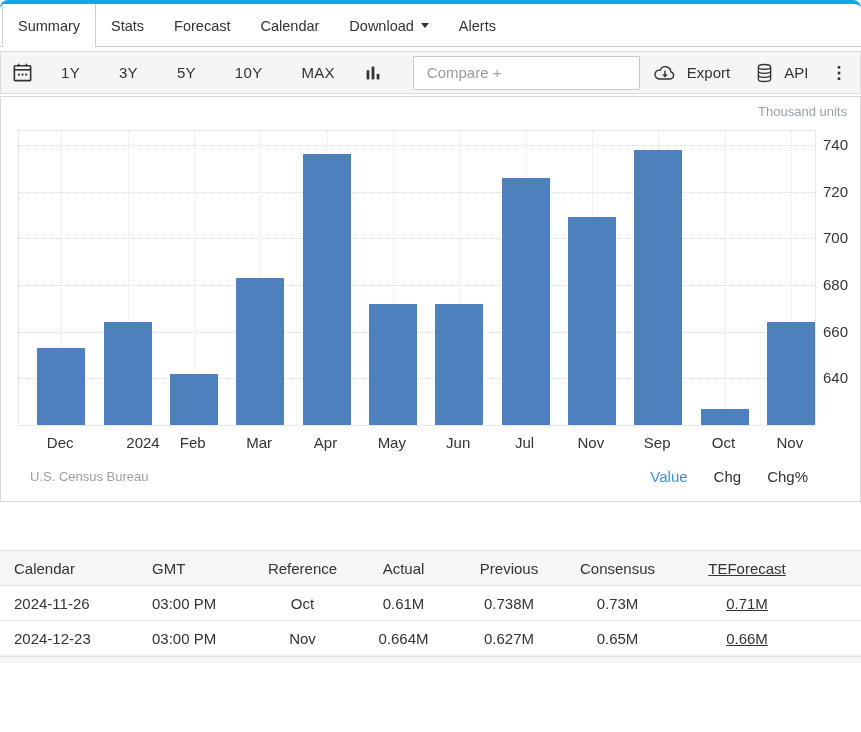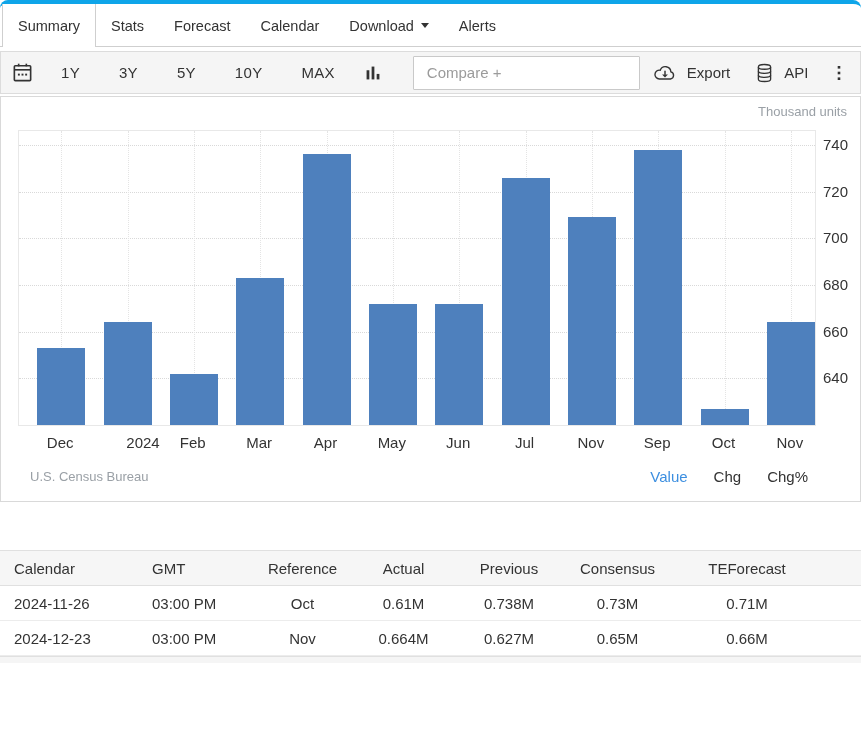--- a/index.html
+++ b/index.html
@@ -52,21 +52,21 @@
   .mode.active { color:#3d8fe0; }
 
   
   .table-section { margin-top:48px; }
   table { width:100%; border-collapse:collapse; font-size:15px; color:#333; table-layout:fixed; }
   thead tr { background:#f6f6f6; height:35px; border-top:1px solid #e0e0e0; border-bottom:1px solid #e0e0e0; }
   tbody tr { height:35px; border-bottom:1px solid #ececec; background:#fff;margin-top:32px; }
   th, td { font-weight:normal; text-align:center; padding:0 6px; }
   th.col-left, td.col-left { text-align:left; }
   th:first-child, td:first-child { padding-left:14px; }
-  th:last-child, td:last-child { padding-right:52px; }
+  th:last-child, td:last-child { padding-right:52px;text-decoration:underline; }
   .bottom-strip { height:7px; background:#f5f5f5; border-top:1px solid #e0e0e0; }
 </style>
 </head>
 <body>
 
 <div class="page">
 
 
   <div class="tabs" id="tabs">
       <div class="tab active">

